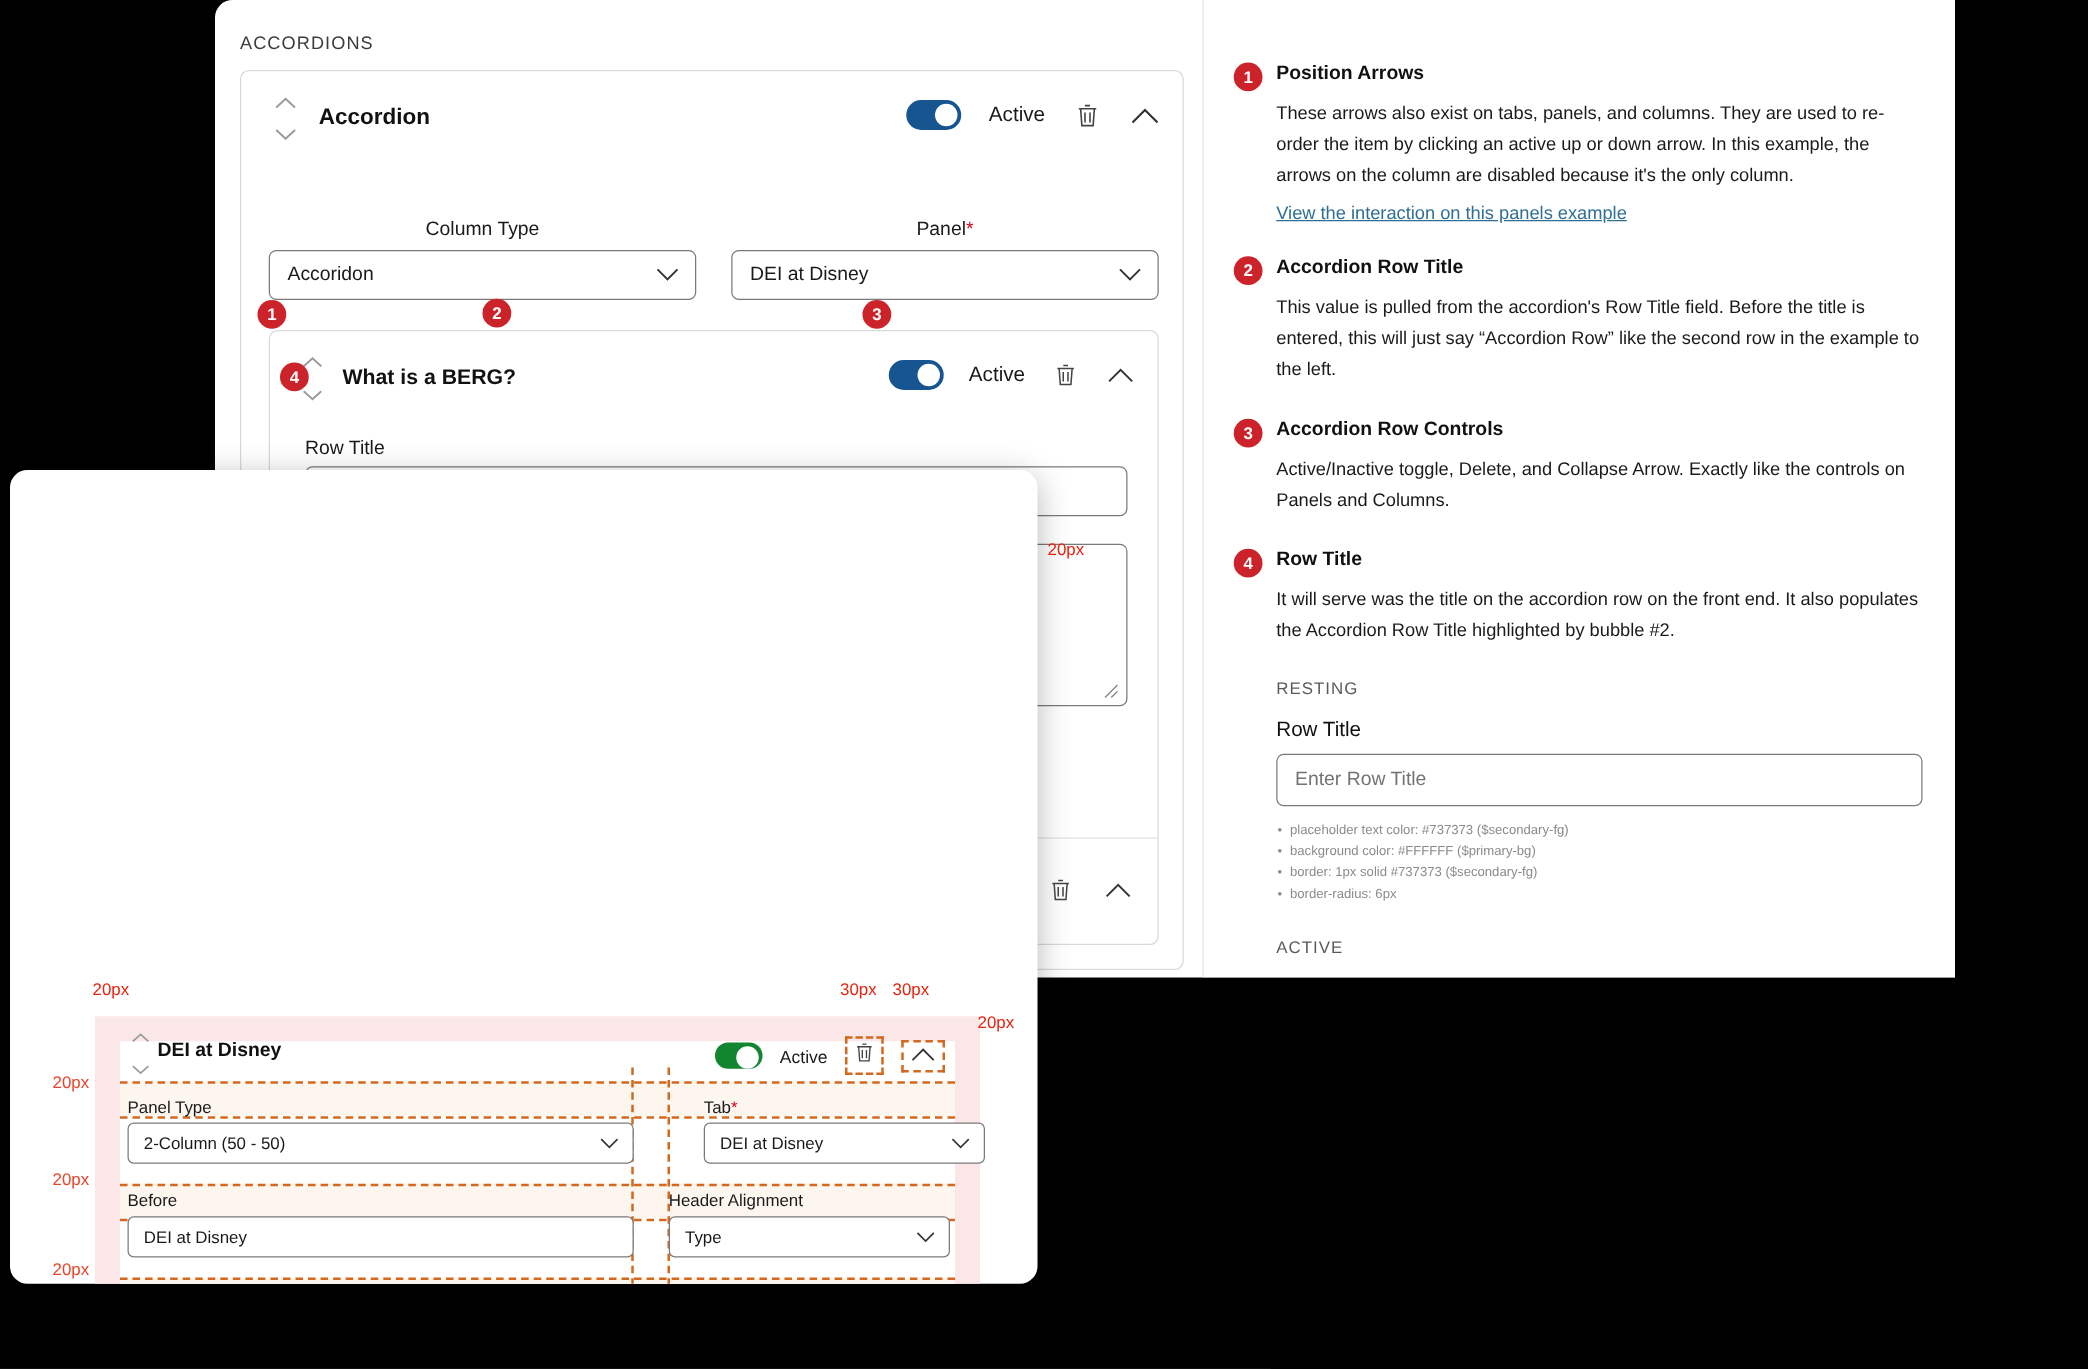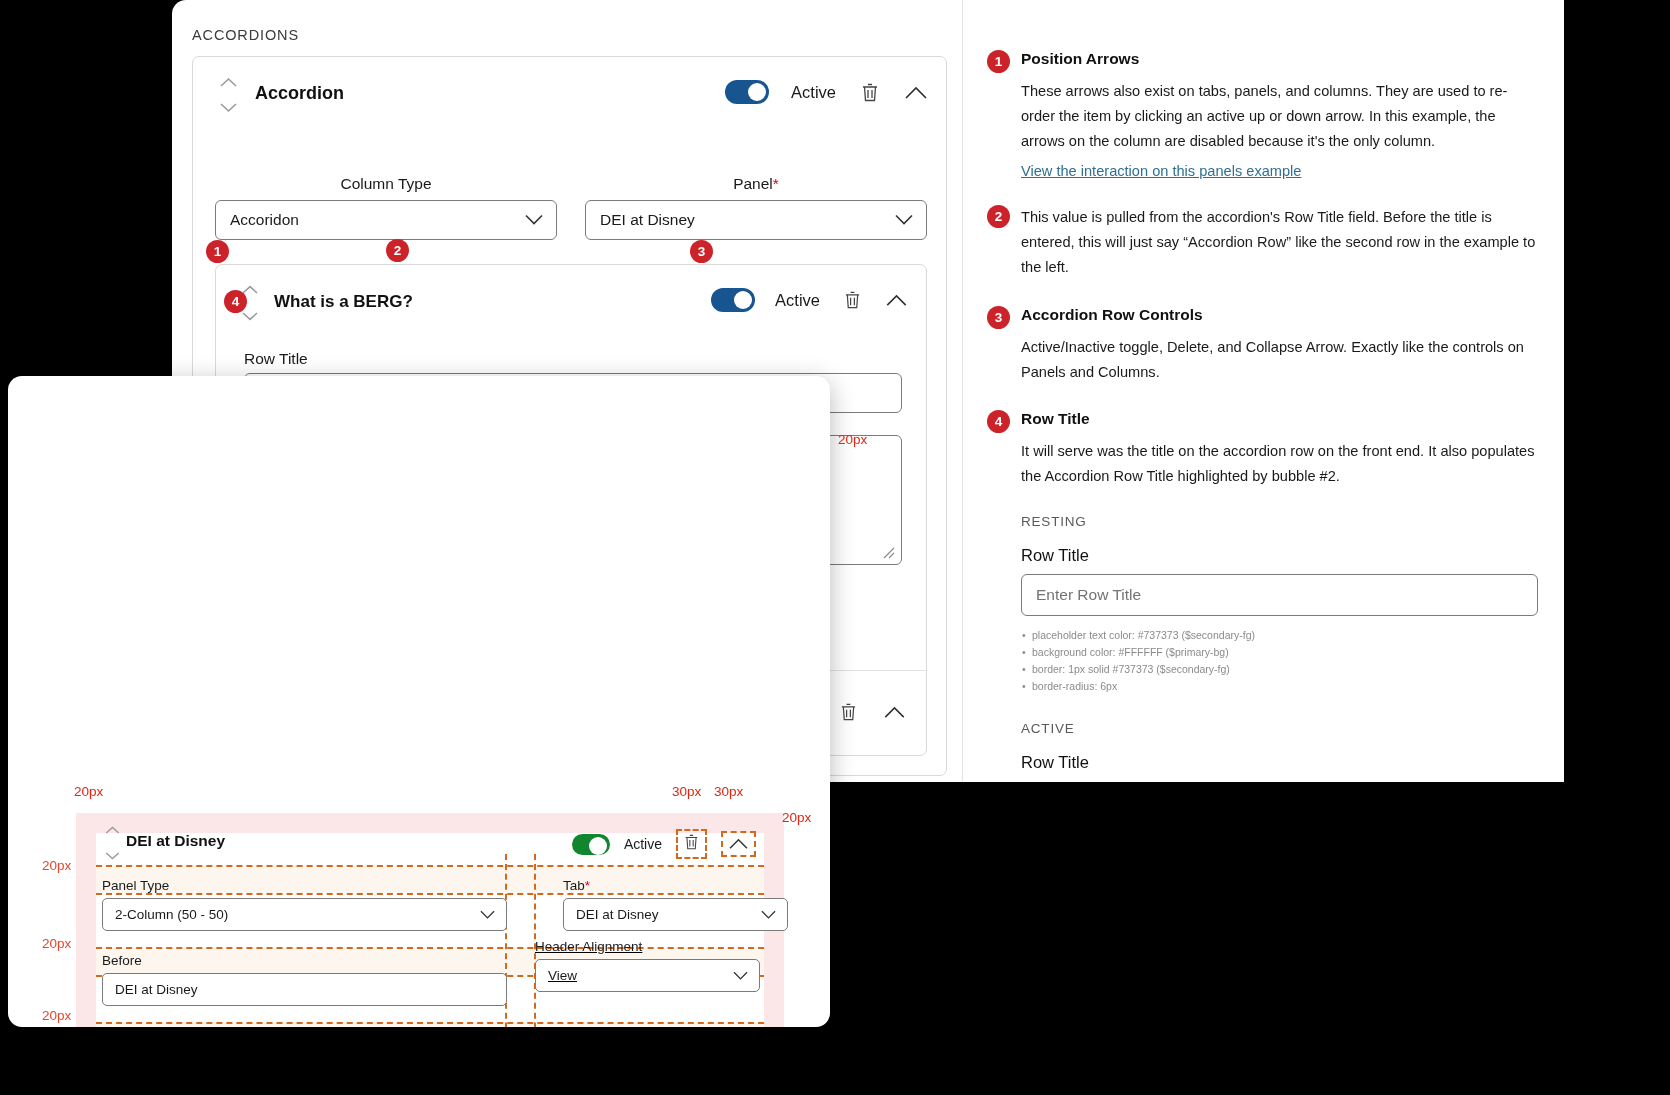--- a/index.html
+++ b/index.html
@@ -285,20 +285,21 @@
         <div class="note-body">
           <div class="note-h">Position Arrows</div>
           <div class="note-p">These arrows also exist on tabs, panels, and columns. They are used to re-order the item by clicking an active up or down arrow. In this example, the arrows on the column are disabled because it's the only column.</div>
           <span class="note-link">View the interaction on this panels example</span>
         </div>
       </div>
 
       <div class="note">
         <div class="bub">2</div>
         <div class="note-body">
+          <div class="note-h">Accordion Row Title</div>
           <div class="note-p">This value is pulled from the accordion's Row Title field. Before the title is entered, this will just say “Accordion Row” like the second row in the example to the left.</div>
         </div>
       </div>
 
       <div class="note">
         <div class="bub">3</div>
         <div class="note-body">
           <div class="note-h">Accordion Row Controls</div>
           <div class="note-p">Active/Inactive toggle, Delete, and Collapse Arrow. Exactly like the controls on Panels and Columns.</div>
         </div>
@@ -400,24 +401,24 @@
           </svg>
       </div>
     </div>
 
     <div class="wf-field" style="left:94px; top:577px; width:405px;">
       <div class="wf-lab">Before</div>
       <div class="wf-in">
         <span>DEI at Disney</span>
       </div>
     </div>
-    <div class="wf-field" style="left:527px; top:563px; width:225px;text-decoration:underline;">
+    <div class="wf-field" style="left:527px; top:577px; width:225px;">
       <div class="wf-lab">Header Alignment</div>
       <div class="wf-in">
-        <span>View</span>
+        <span>Type</span>
         <svg class="caret" width="15" height="9" viewBox="0 0 18 11">
             <path d="M1 1L9 9L17 1" stroke="#333" stroke-width="1.6" fill="none"></path>
           </svg>
       </div>
     </div>
 
     <div class="mark red" style="left:66px; top:408px;">20px</div>
     <div class="mark red" style="left:664px; top:408px;">30px</div>
     <div class="mark red" style="left:706px; top:408px;">30px</div>
     <div class="mark red" style="left:774px; top:434px;">20px</div>

